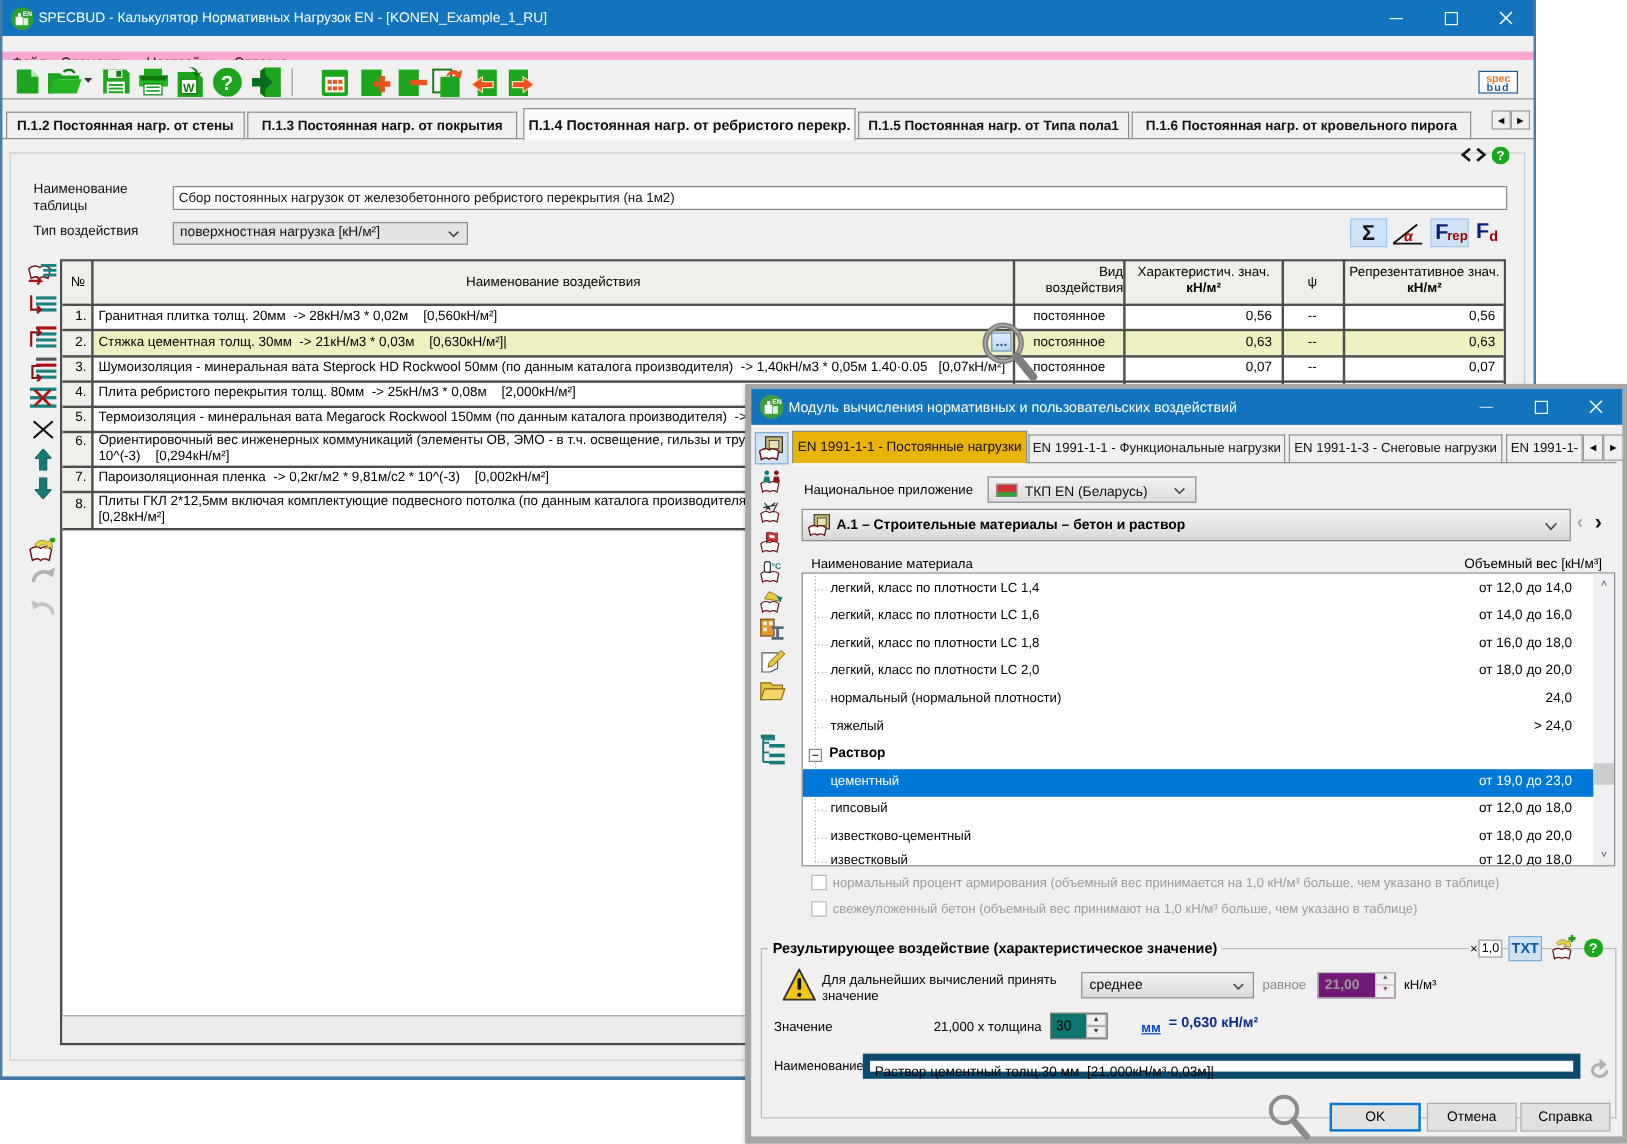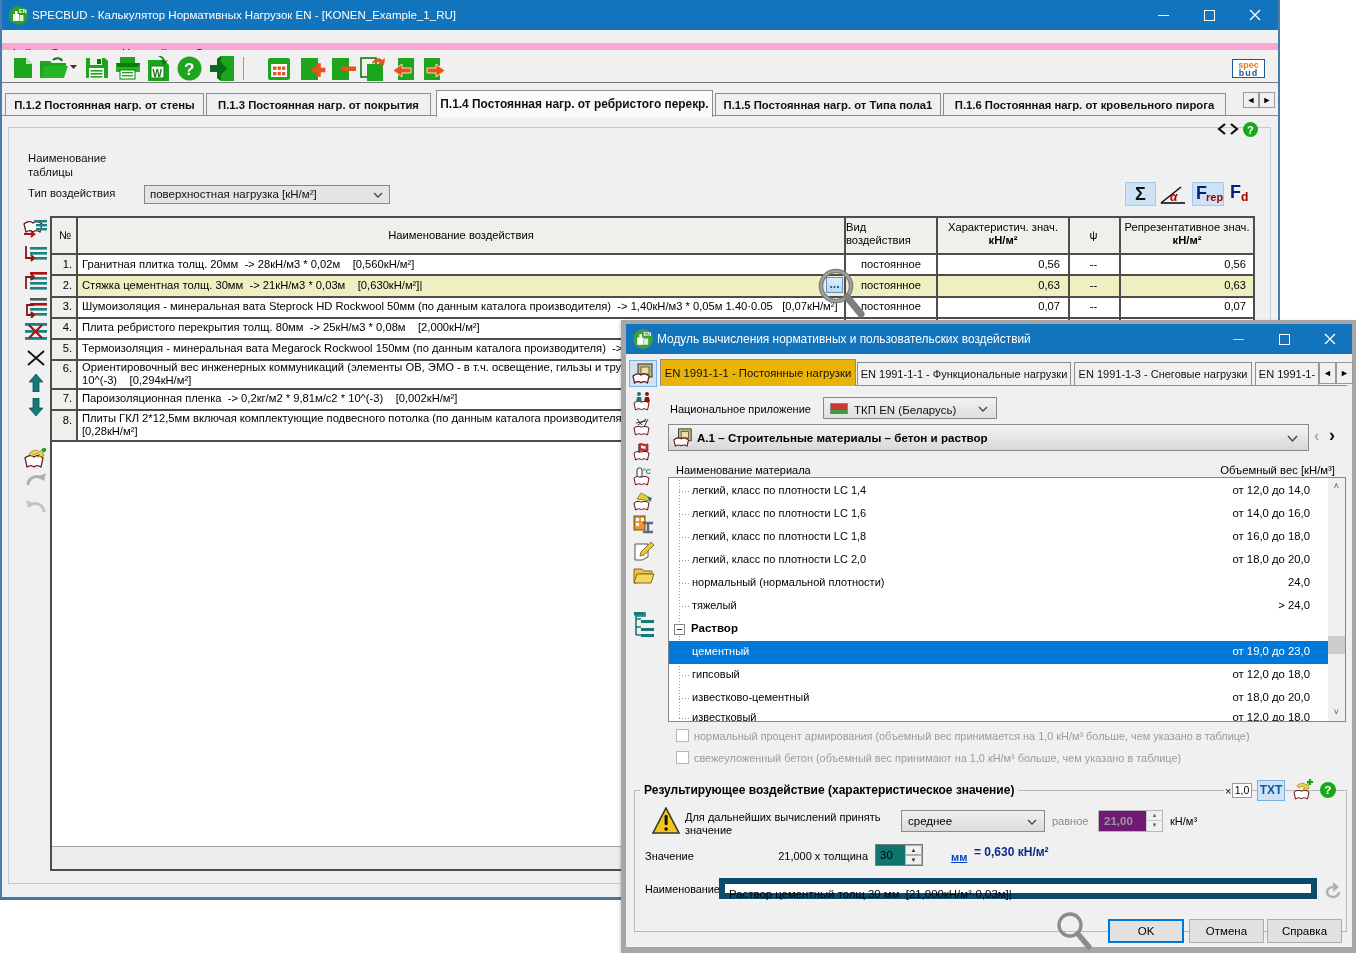--- a/index.html
+++ b/index.html
@@ -175,20 +175,21 @@
     </svg>
   <svg class="ab" style="left:1230px;top:123px" width="9" height="12">
       <path d="M1 1l6 5-6 5" stroke="#111" stroke-width="2.2" fill="none"></path>
     </svg>
   <svg class="ab" style="left:1243px;top:122px" width="15" height="15" viewBox="0 0 15 15">
     <circle cx="7.5" cy="7.5" r="7.5" fill="#18a818"></circle>
     <text x="4" y="11.5" font-size="11" font-weight="bold" fill="#fff">?</text>
   </svg>
 
   <div class="ab lbl" style="left:28px;top:151px;line-height:14px">Наименование<br>таблицы</div>
+  <div class="inp" style="left:144px;top:155px;width:1112px;height:20px;padding-left:4px">Сбор постоянных нагрузок от железобетонного ребристого перекрытия (на 1м2)</div>
   <div class="ab lbl" style="left:28px;top:187px">Тип воздействия</div>
   <div class="cmb" style="left:144px;top:185px;width:246px;height:19px;padding-left:5px">поверхностная нагрузка [кН/м²]
     <svg class="ab" style="right:6px;top:6px" width="10" height="7">
         <path d="M1 1l4 4 4-4" stroke="#444" stroke-width="1.3" fill="none"></path>
       </svg>
   </div>
   <div id="fbtns">
     <div class="ab" style="left:1125px;top:182px;width:31px;height:24px;background:#cde2f4;border:1px solid #a7c9e8;
       font-size:18px;font-weight:bold;color:#111;text-align:center;line-height:23px">Σ</div>
     <svg class="ab" style="left:1160px;top:185px" width="26" height="20" viewBox="0 0 26 20">
@@ -284,21 +285,21 @@
     <div class="rline" style="left:52px;top:296px;height:1.5px"></div>
     <div class="rline" style="left:52px;top:317px;height:1.5px"></div>
     <div class="rline" style="left:52px;top:338px;height:1.5px"></div>
     <div class="rline" style="left:52px;top:359px;height:1.5px"></div>
     <div class="rline" style="left:52px;top:388px;height:1.5px"></div>
     <div class="rline" style="left:52px;top:409px;height:1.5px"></div>
     <div class="rline" style="left:52px;top:440px;height:1.5px"></div>
 
     <div class="cell" style="left:56px;top:229px;width:18px;text-align:center">№</div>
     <div class="cell" style="left:78px;top:229px;width:766px;text-align:center">Наименование воздействия</div>
-    <div class="cell" style="left:846px;top:221px;width:90px;text-align:left">Вид<br>воздействия</div>
+    <div class="cell" style="left:846px;top:221px;width:90px;text-align:right">Вид<br>воздействия</div>
     <div class="cell" style="left:938px;top:221px;width:130px;text-align:center">Характеристич. знач.<br><b>кН/м²</b></div>
     <div class="cell" style="left:1068px;top:229px;width:51px;text-align:center">ψ</div>
     <div class="cell" style="left:1121px;top:221px;width:132px;text-align:center">Репрезентативное знач.<br><b>кН/м²</b></div>
 
     <div class="cell" style="left:52px;top:258px;width:20px;text-align:right">1.</div>
     <div class="cell" style="left:82px;top:258px;white-space:pre">Гранитная плитка толщ. 20мм  -&gt; 28кН/м3 * 0,02м    [0,560кН/м²]</div>
     <div class="cell" style="left:846px;top:258px;width:90px;text-align:center">постоянное</div>
     <div class="cell" style="left:938px;top:258px;width:122px;text-align:right">0,56</div>
     <div class="cell" style="left:1068px;top:258px;width:51px;text-align:center">--</div>
     <div class="cell" style="left:1121px;top:258px;width:125px;text-align:right">0,56</div>

